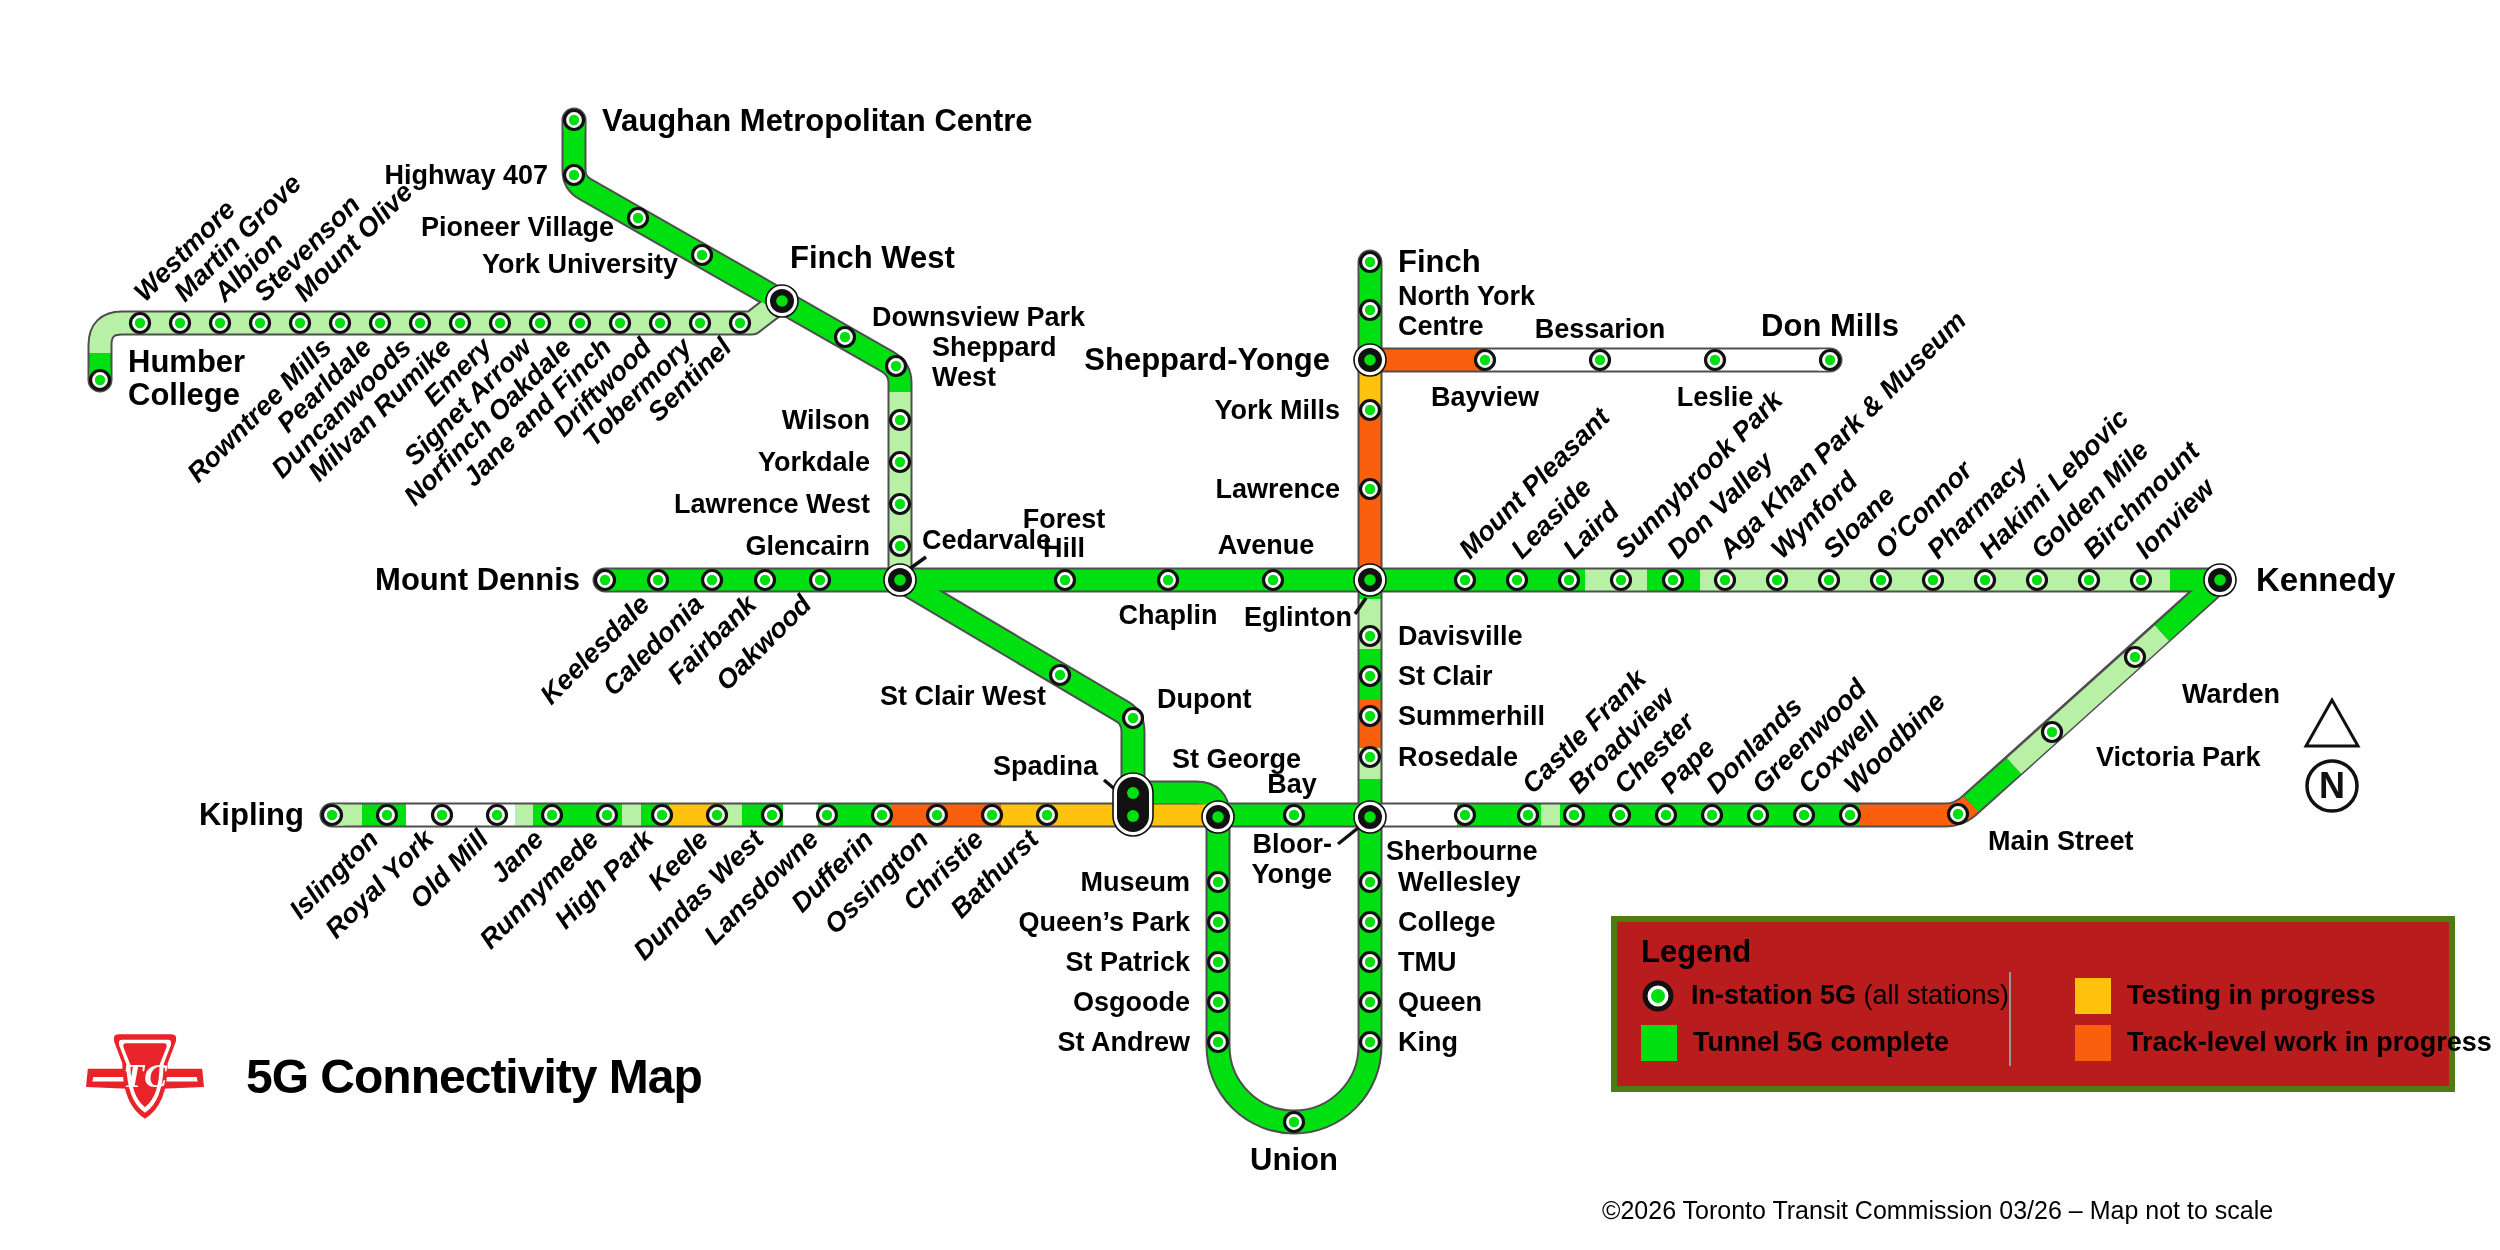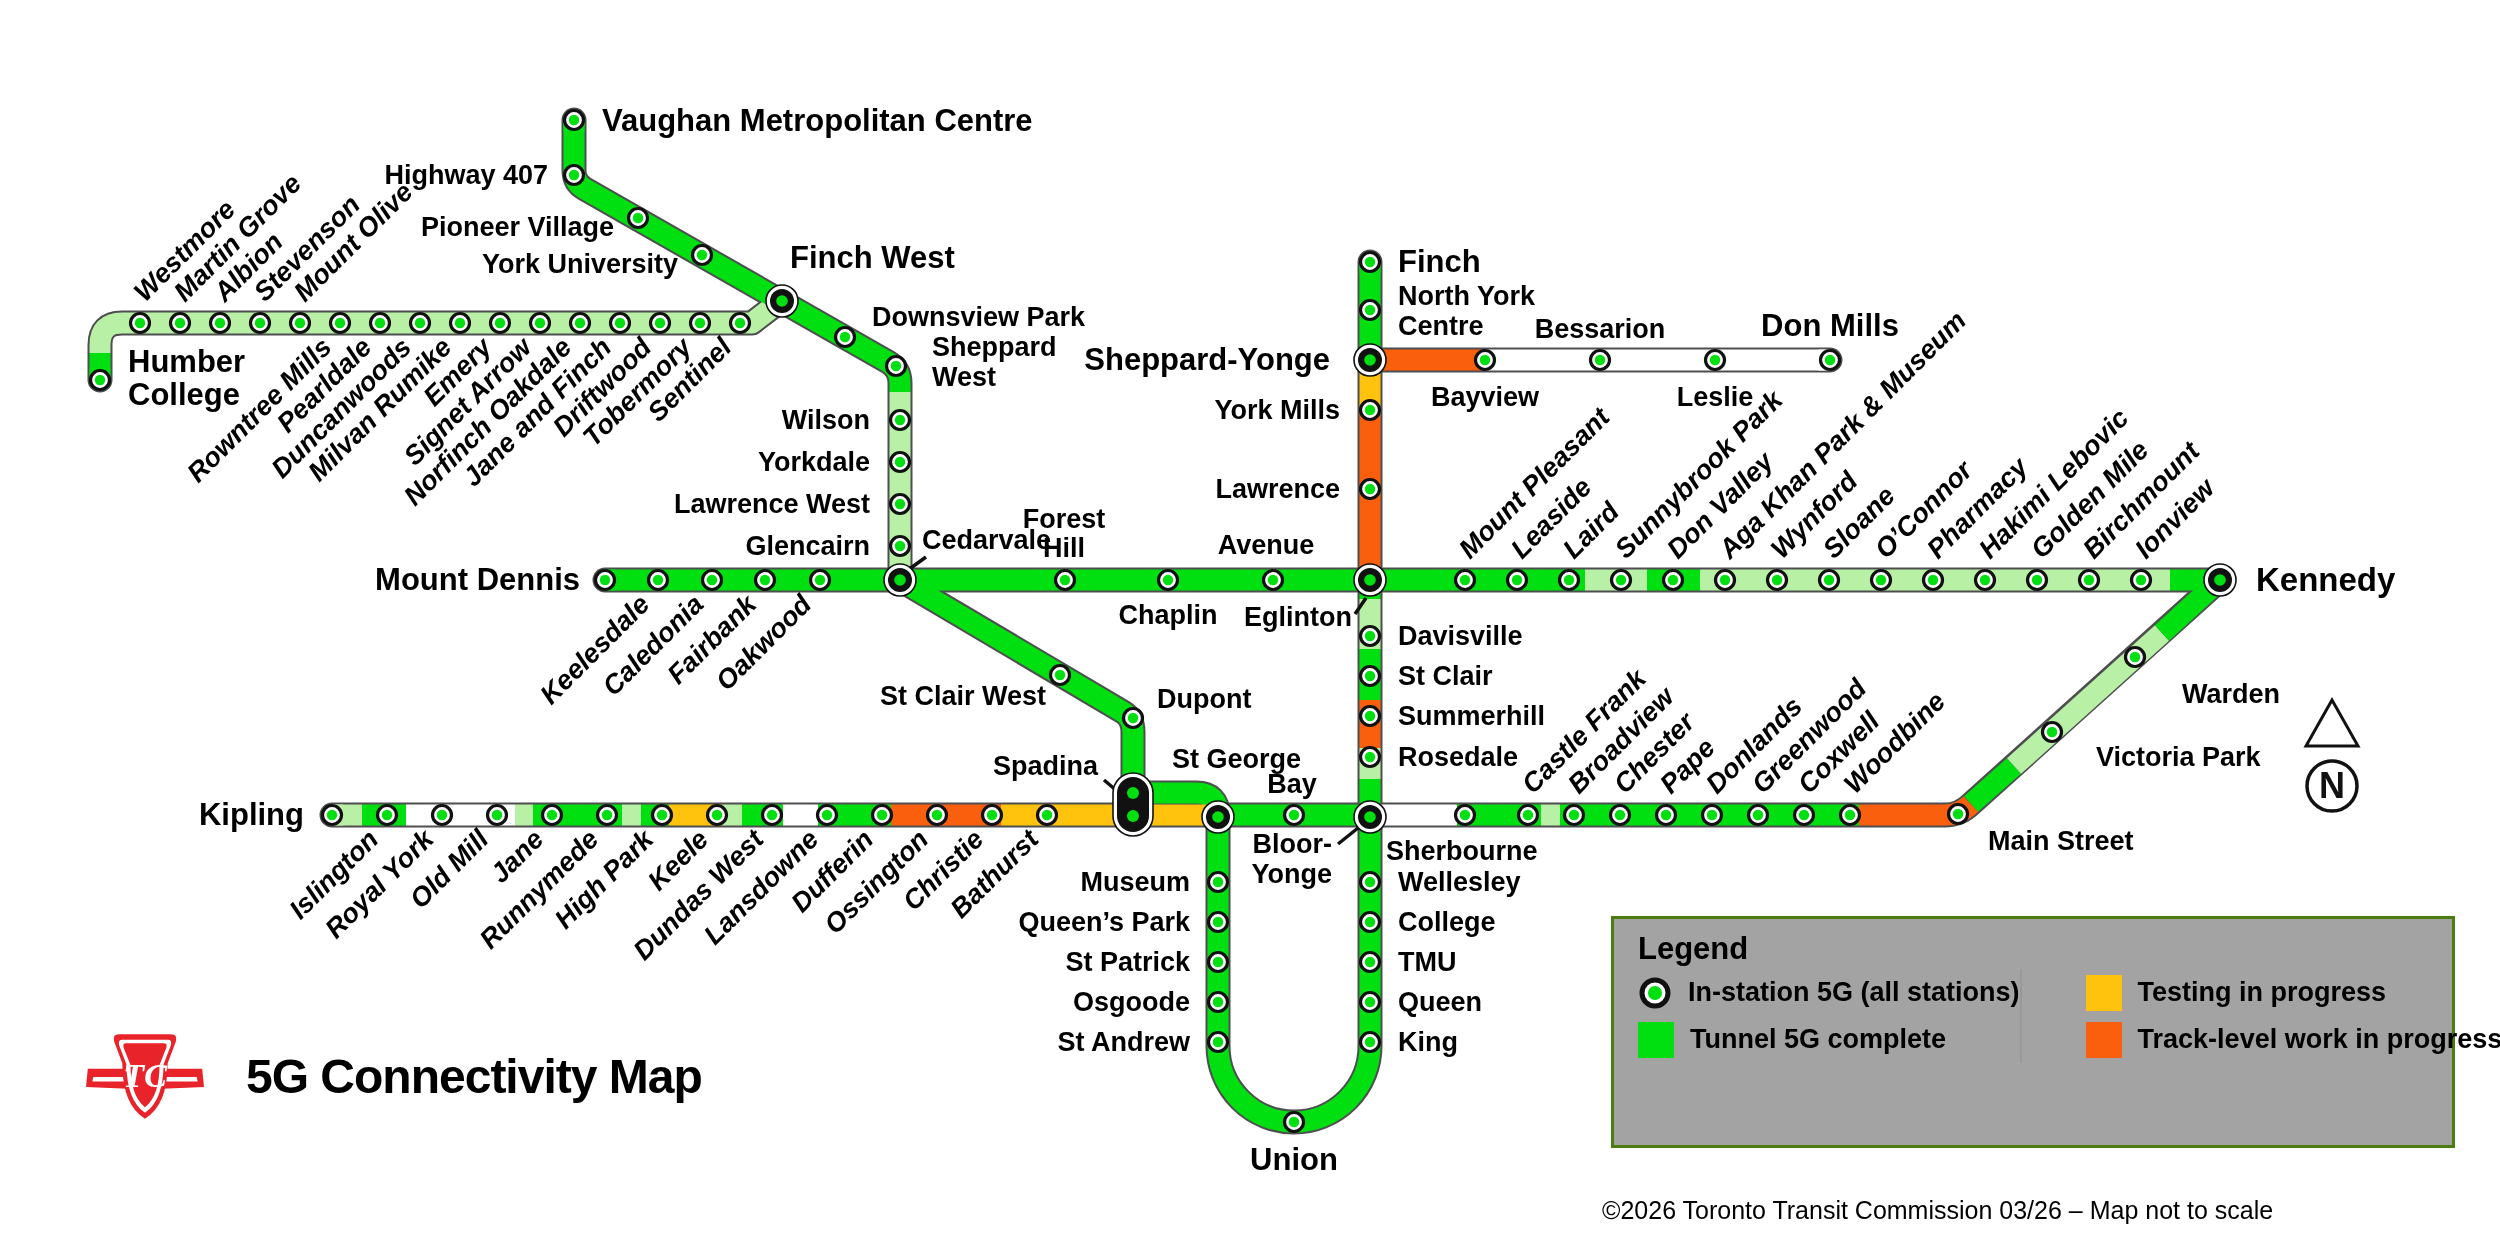--- a/index.html
+++ b/index.html
@@ -1,30 +1,30 @@
 <!DOCTYPE html>
 <html><head>
 <meta charset="utf-8">
 <style>
   html,body{margin:0;padding:0;background:#fff;}
   body{width:2500px;height:1250px;position:relative;overflow:hidden;
        font-family:"Liberation Sans","DejaVu Sans",sans-serif;color:#000;}
   #map-svg{position:absolute;left:0;top:0;z-index:1;}
   .overlay{position:absolute;z-index:2;}
-  #legend-box{left:1611px;top:916px;width:844px;height:232px;border:3px solid #4d7c0f;
-              box-sizing:border-box;background:#a3a3a3;}
+  #legend-box{left:1611px;top:916px;width:844px;height:176px;border:6px solid #4d7c0f;
+              box-sizing:border-box;background:#b91c1c;}
   #legend-title{font-size:31px;font-weight:bold;margin:12px 0 2px 24px;}
   #legend-cols{display:flex;flex-direction:row;align-items:stretch;}
   .lg-col{display:flex;flex-direction:column;}
   #lg-col-left{width:408px;}
   #lg-col-right{border-left:2px solid #999;padding-left:40px;flex:1;}
   .lg-row{display:flex;align-items:center;gap:16px;height:47px;padding-left:24px;}
   .lg-swatch{width:36px;height:36px;flex:0 0 auto;}
   .lg-label{font-size:27px;font-weight:bold;white-space:nowrap;}
-  .lg-note{font-weight:bold;}
+  .lg-note{font-weight:normal;}
   #copyright{left:1602px;top:1196px;font-size:25px;font-weight:normal;}
   #title-block{left:86px;top:1030px;display:flex;align-items:center;gap:42px;}
   #page-title{font-size:48px;font-weight:bold;letter-spacing:-1px;}
   #compass{left:2296px;top:694px;}
 </style>
 </head>
 <body>
 
 <svg id="map-svg" width="2500" height="1250" viewBox="0 0 2500 1250">
     <path d="M 100 380 L 100 345 Q 100 323 122 323 L 752 323 L 778 303" fill="none" stroke="#4E4E50" stroke-width="25" stroke-linecap="round" stroke-linejoin="round"></path>

